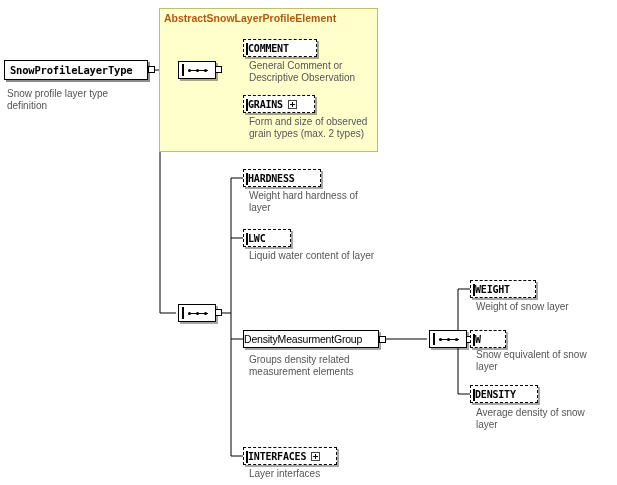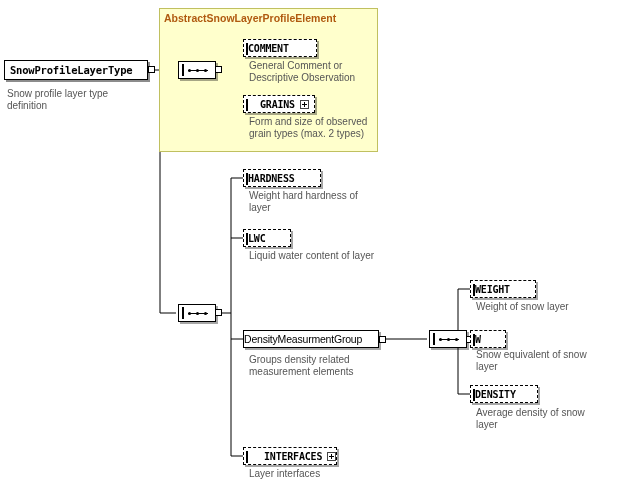--- a/index.html
+++ b/index.html
@@ -255,21 +255,21 @@
   <div class="conn" style="left:215px; top:66px;"></div>
 
   <div class="el-box" style="left:243px; top:39px; width:74px;">
     <span class="mbar"></span>
     <span class="lbl" style="margin-left:4px;">COMMENT</span>
   </div>
   <div class="desc" style="left:249px; top:60px; width:115px;">General Comment or Descriptive Observation</div>
 
   <div class="el-box" style="left:243px; top:95px; width:72px;">
     <span class="mbar"></span>
-    <span class="lbl" style="margin-left:16px;">GRAINS</span>
+    <span class="lbl" style="margin-left:4px;">GRAINS</span>
     <span class="plus"></span>
   </div>
   <div class="desc" style="left:249px; top:116px; width:122px;">Form and size of observed grain types (max. 2 types)</div>
 
   <div class="seq" style="left:178px; top:304px;">
     <span class="bar"></span>
     <span class="line"></span>
     <span class="dots">
         <i></i>
         <i></i>
@@ -320,18 +320,18 @@
   <div class="desc" style="left:476px; top:349px; width:118px;">Snow equivalent of snow layer</div>
 
   <div class="el-box" style="left:470px; top:385px; width:68px;">
     <span class="mbar"></span>
     <span class="lbl" style="margin-left:4px;">DENSITY</span>
   </div>
   <div class="desc" style="left:476px; top:407px; width:118px;">Average density of snow layer</div>
 
   <div class="el-box" style="left:243px; top:447px; width:94px;">
     <span class="mbar"></span>
-    <span class="lbl" style="margin-left:20px;">INTERFACES</span>
+    <span class="lbl" style="margin-left:4px;">INTERFACES</span>
     <span class="plus"></span>
   </div>
   <div class="desc" style="left:249px; top:468px; width:120px;">Layer interfaces</div>
 
 </div>
 
 </body></html>

